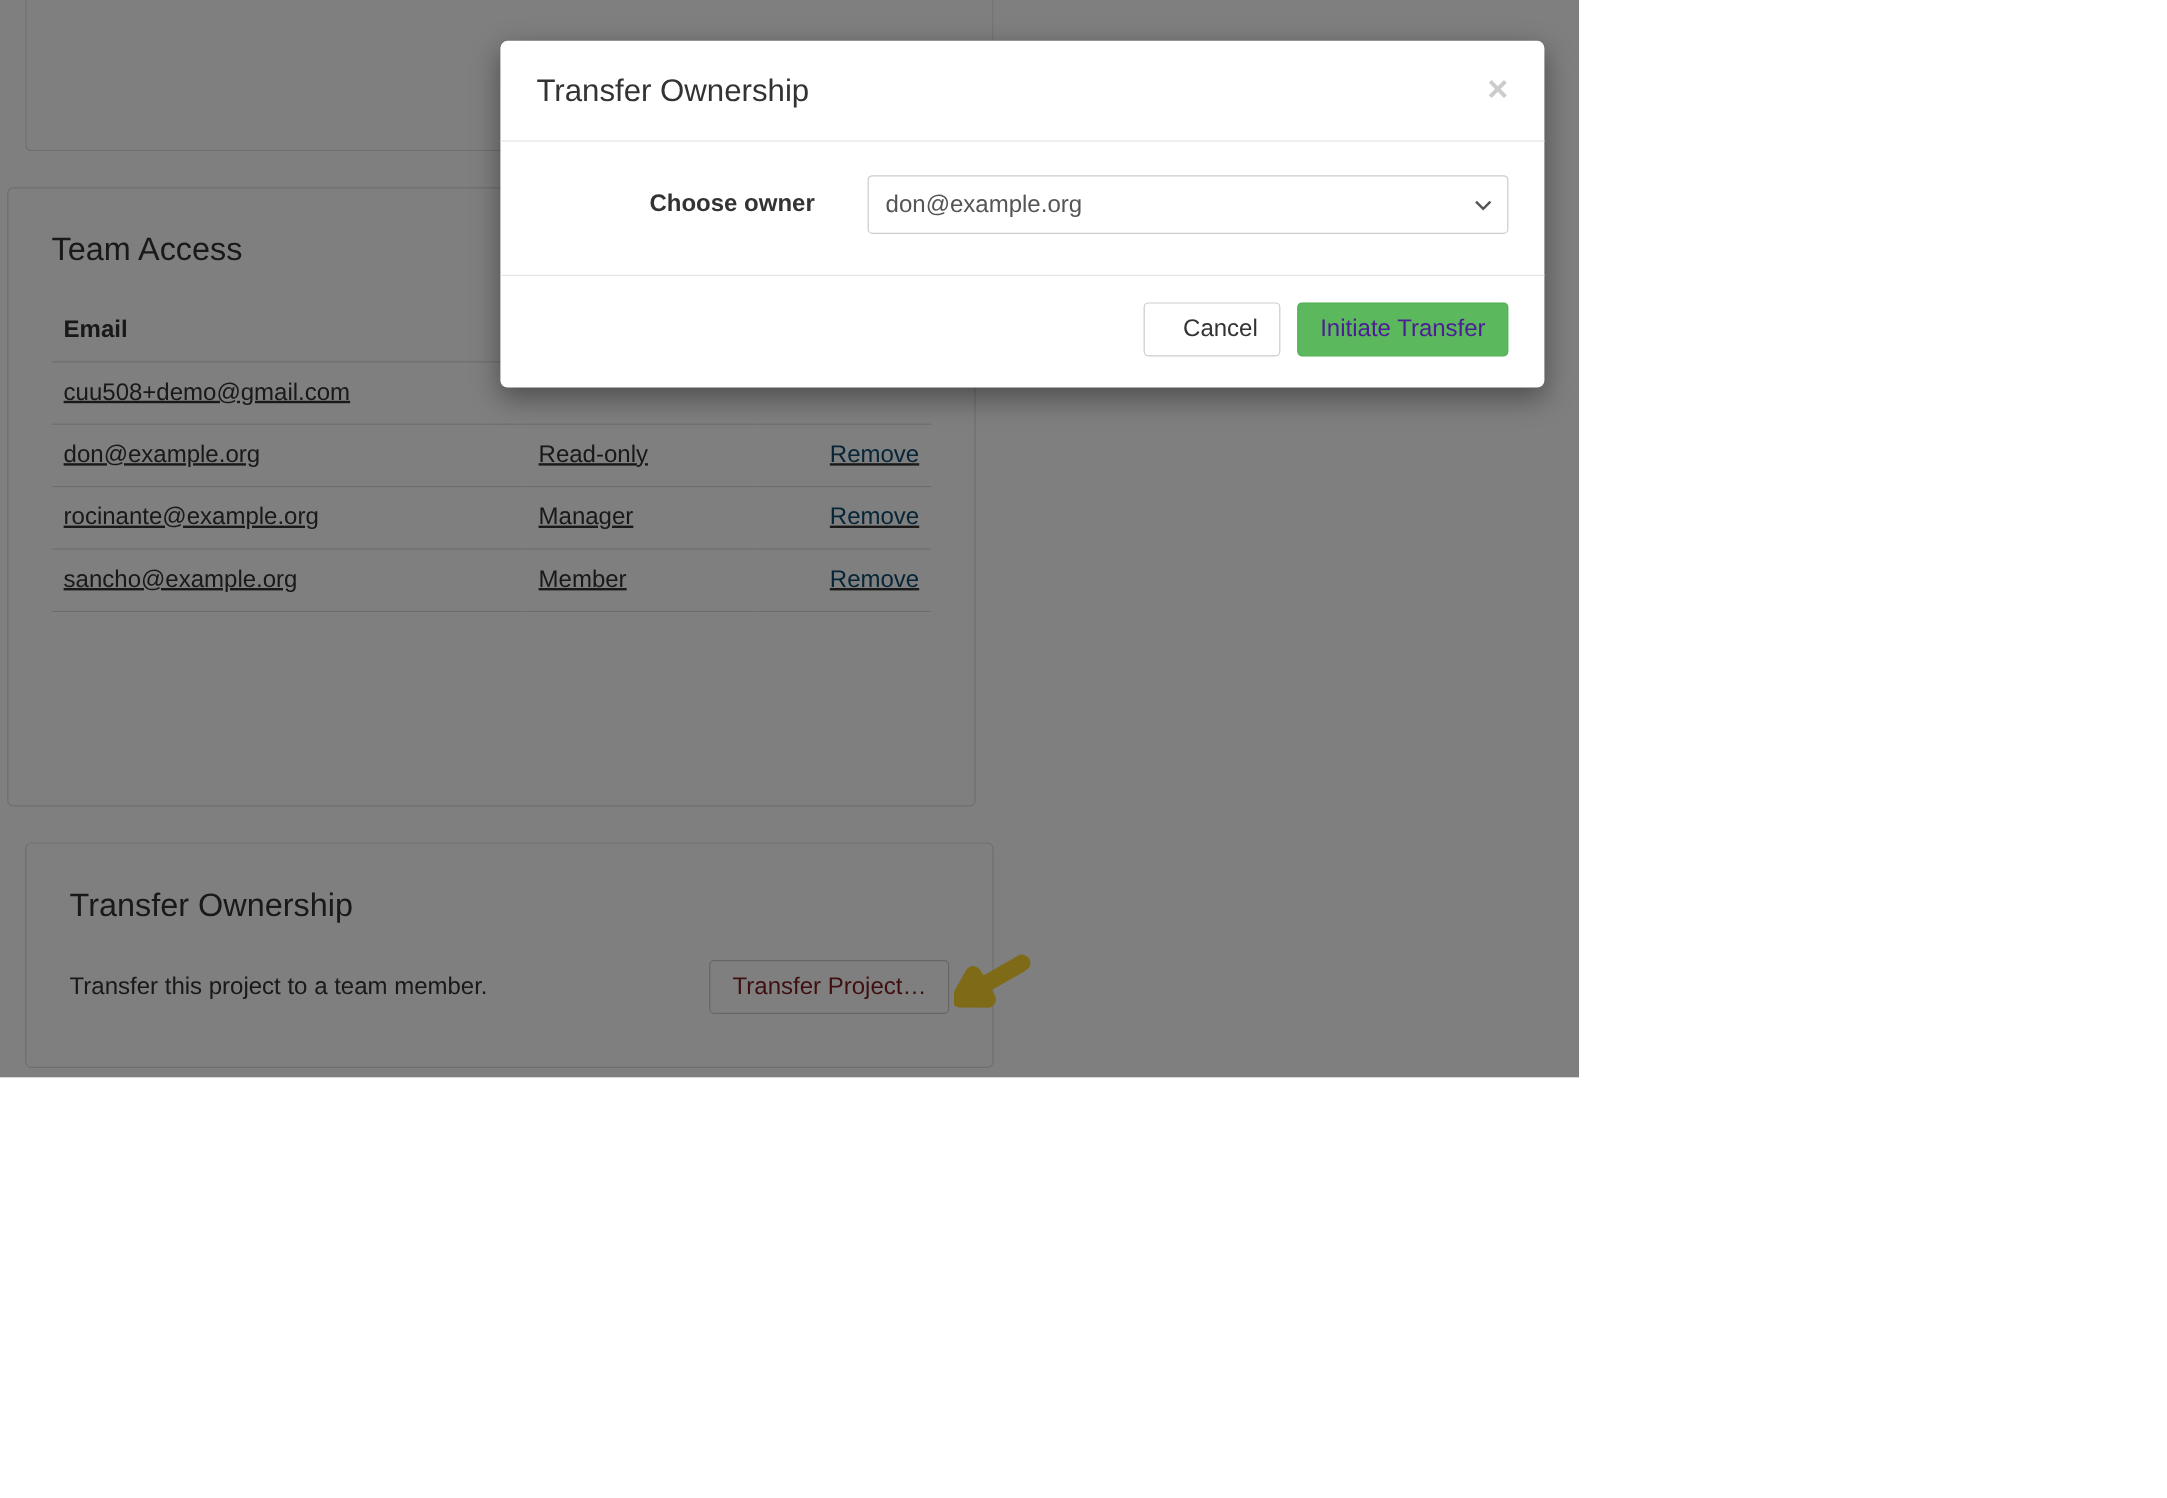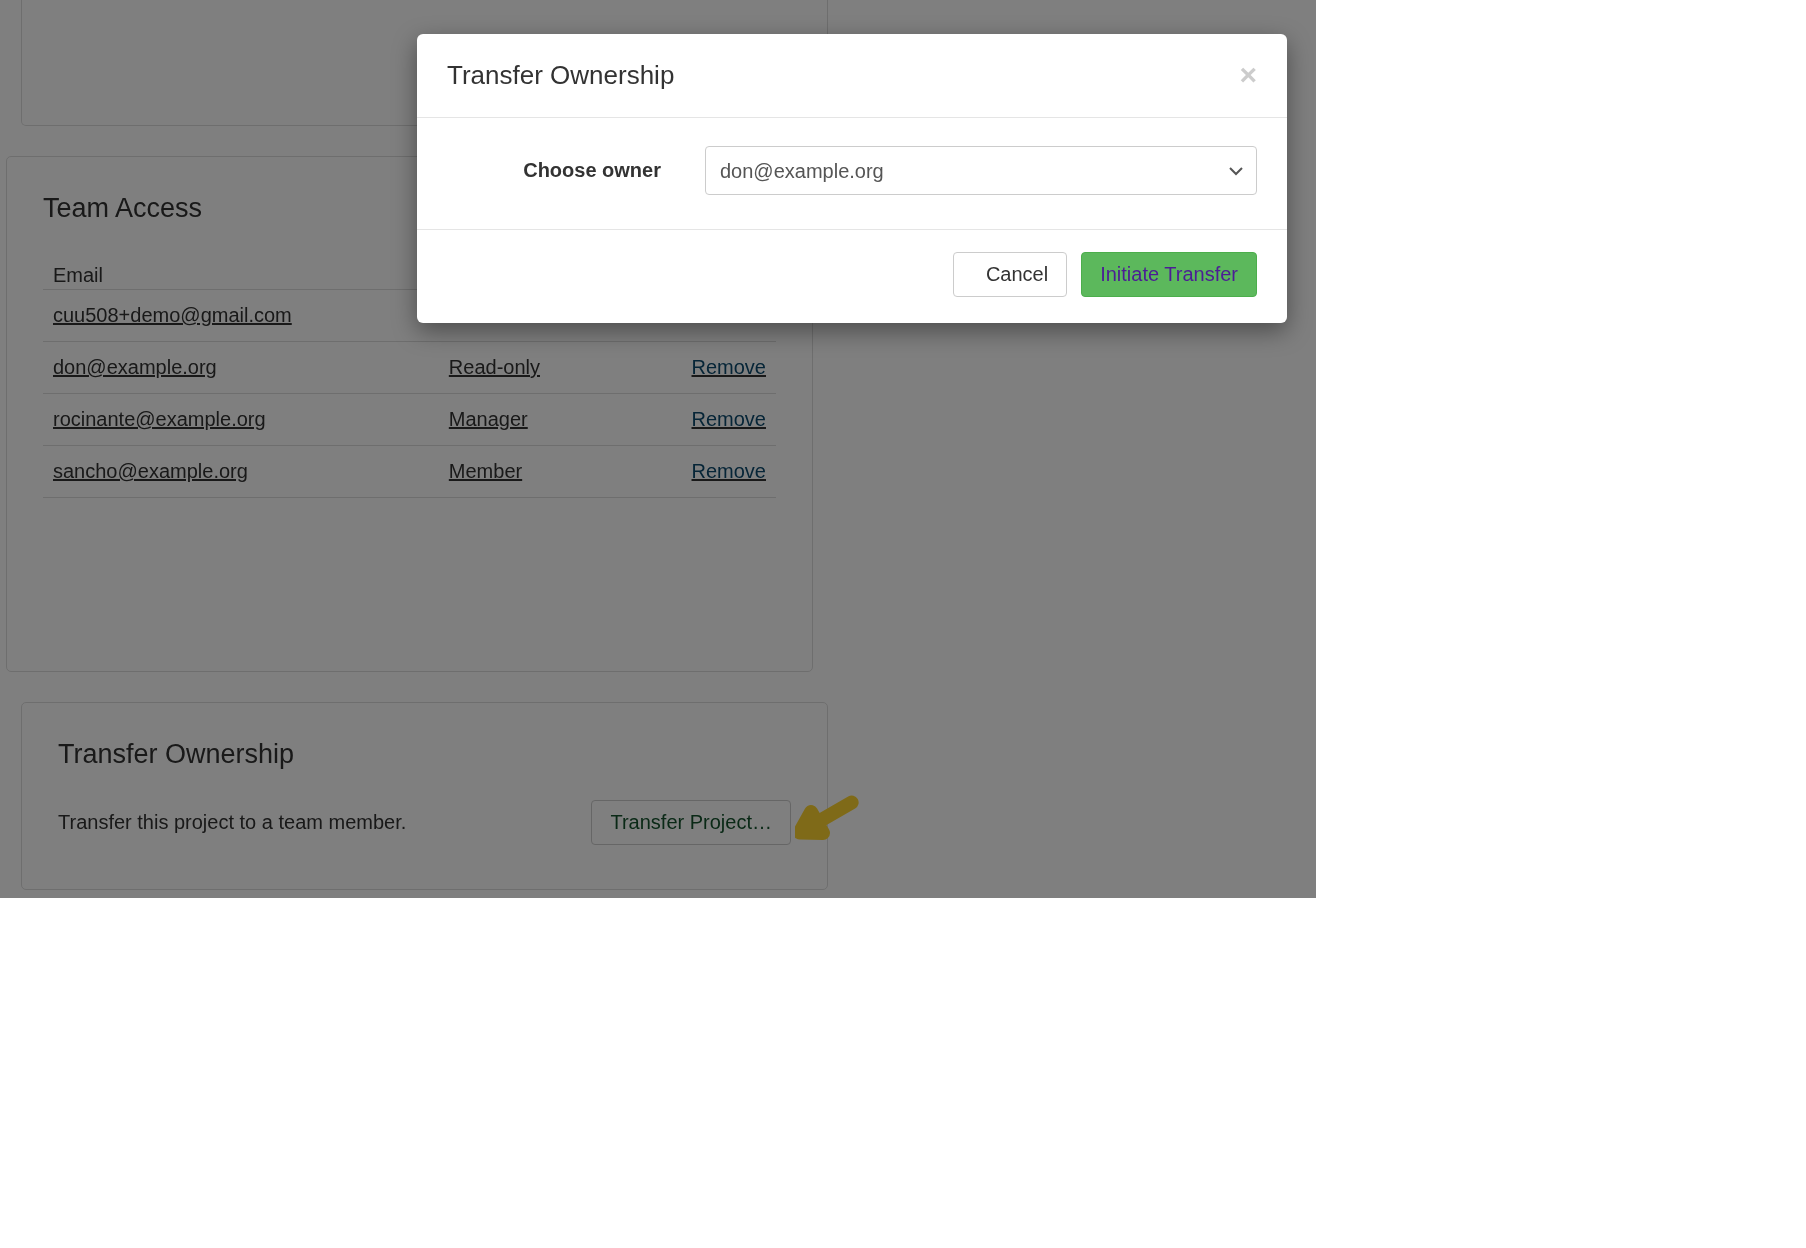--- a/index.html
+++ b/index.html
@@ -16,36 +16,36 @@
       padding: 36px;
     }
     .panel-top-blank { left: 21px; top: 0px; width: 807px; height: 126px; border-top: none; border-top-left-radius:0; border-top-right-radius:0;}
     .panel-team    { left: 6px; top: 156px; width: 807px; height: 516px; }
     .panel-transfer{ left: 21px; top: 702px; width: 807px; height: 188px; }
 
     .panel h2 { font-size: 27px; font-weight: 500; margin-bottom: 30px; color:#333; }
 
     
     .team-table { width: 100%; border-collapse: collapse; font-size: 20px; }
-    .team-table th { text-align: left; font-weight: 400; padding: 10px 10px 2px 10px; border-bottom: 1px solid #ddd; }
+    .team-table th { text-align: left; font-weight: 700; padding: 10px 10px 14px 10px; border-bottom: 1px solid #ddd; }
     .team-table td { padding: 14px 10px; border-bottom: 1px solid #ddd; text-decoration: underline; }
     .team-table td.remove-cell { text-align: right; }
     .remove-link { color: #0c4a6e; cursor: pointer; }
     .team-table th:nth-child(1), .team-table td:nth-child(1){ width: 54%; }
     .team-table th:nth-child(2), .team-table td:nth-child(2){ width: 26%; }
     .team-table th:nth-child(3), .team-table td:nth-child(3){ width: 20%; }
 
     .invite-row { margin-top: 56px; text-align: right; }
     .btn { display: inline-block; font-size: 20px; padding: 10px 18px; border-radius: 4px; cursor: pointer; border: 1px solid transparent; }
     .btn-green { background: #5cb85c; border-color: #4cae4c; color: #4c1d95; }
     .btn-default { background:#fff; border:1px solid #ccc; color:#333;padding-left:32px; }
 
     
     .transfer-row { display: flex; justify-content: space-between; align-items: center; font-size: 20px; margin-top: 10px;}
-    .transfer-proj-btn { border:1px solid #ccc; background:#fff; color:#14532d; padding:10px 18px; border-radius:4px; font-size:20px; cursor:pointer; }
+    .transfer-proj-btn { border:1px solid #ccc; background:#fff; color:#7f1d1d; padding:10px 18px; border-radius:4px; font-size:20px; cursor:pointer; }
 
     
     .arrow {
       position: absolute;
       left: 795px;
       top: 785px;
       width: 70px;
       height: 60px;
       pointer-events: none;
     }
@@ -68,21 +68,21 @@
     }
     .modal-header {
       padding: 26px 30px;
       border-bottom: 1px solid #e5e5e5;
       display: flex; justify-content: space-between; align-items: flex-start;
     }
     .modal-title { font-size: 26px; font-weight: 500; color:#333; }
     .close-btn { font-size: 30px; line-height: 1; color:#ccc; background:none; border:none; cursor:pointer; font-weight:700; }
 
     .modal-body {
-      padding: 28px 30px 34px 12px;
+      padding: 28px 30px 34px 30px;
       border-bottom: 1px solid #e5e5e5;
     }
     .form-row { display:flex; align-items:center; gap: 44px; }
     .form-label { width: 232px; text-align: right; font-size: 20px; font-weight: 700; }
     .select-wrap { flex: 1; position: relative; }
     .owner-select {
       width: 100%; height: 49px; font-size: 20px; padding: 0 38px 0 14px;
       border: 1px solid #ccc; border-radius: 4px; background:#fff;
       appearance: none; -webkit-appearance: none; -moz-appearance:none;
       color:#555; cursor:pointer;

